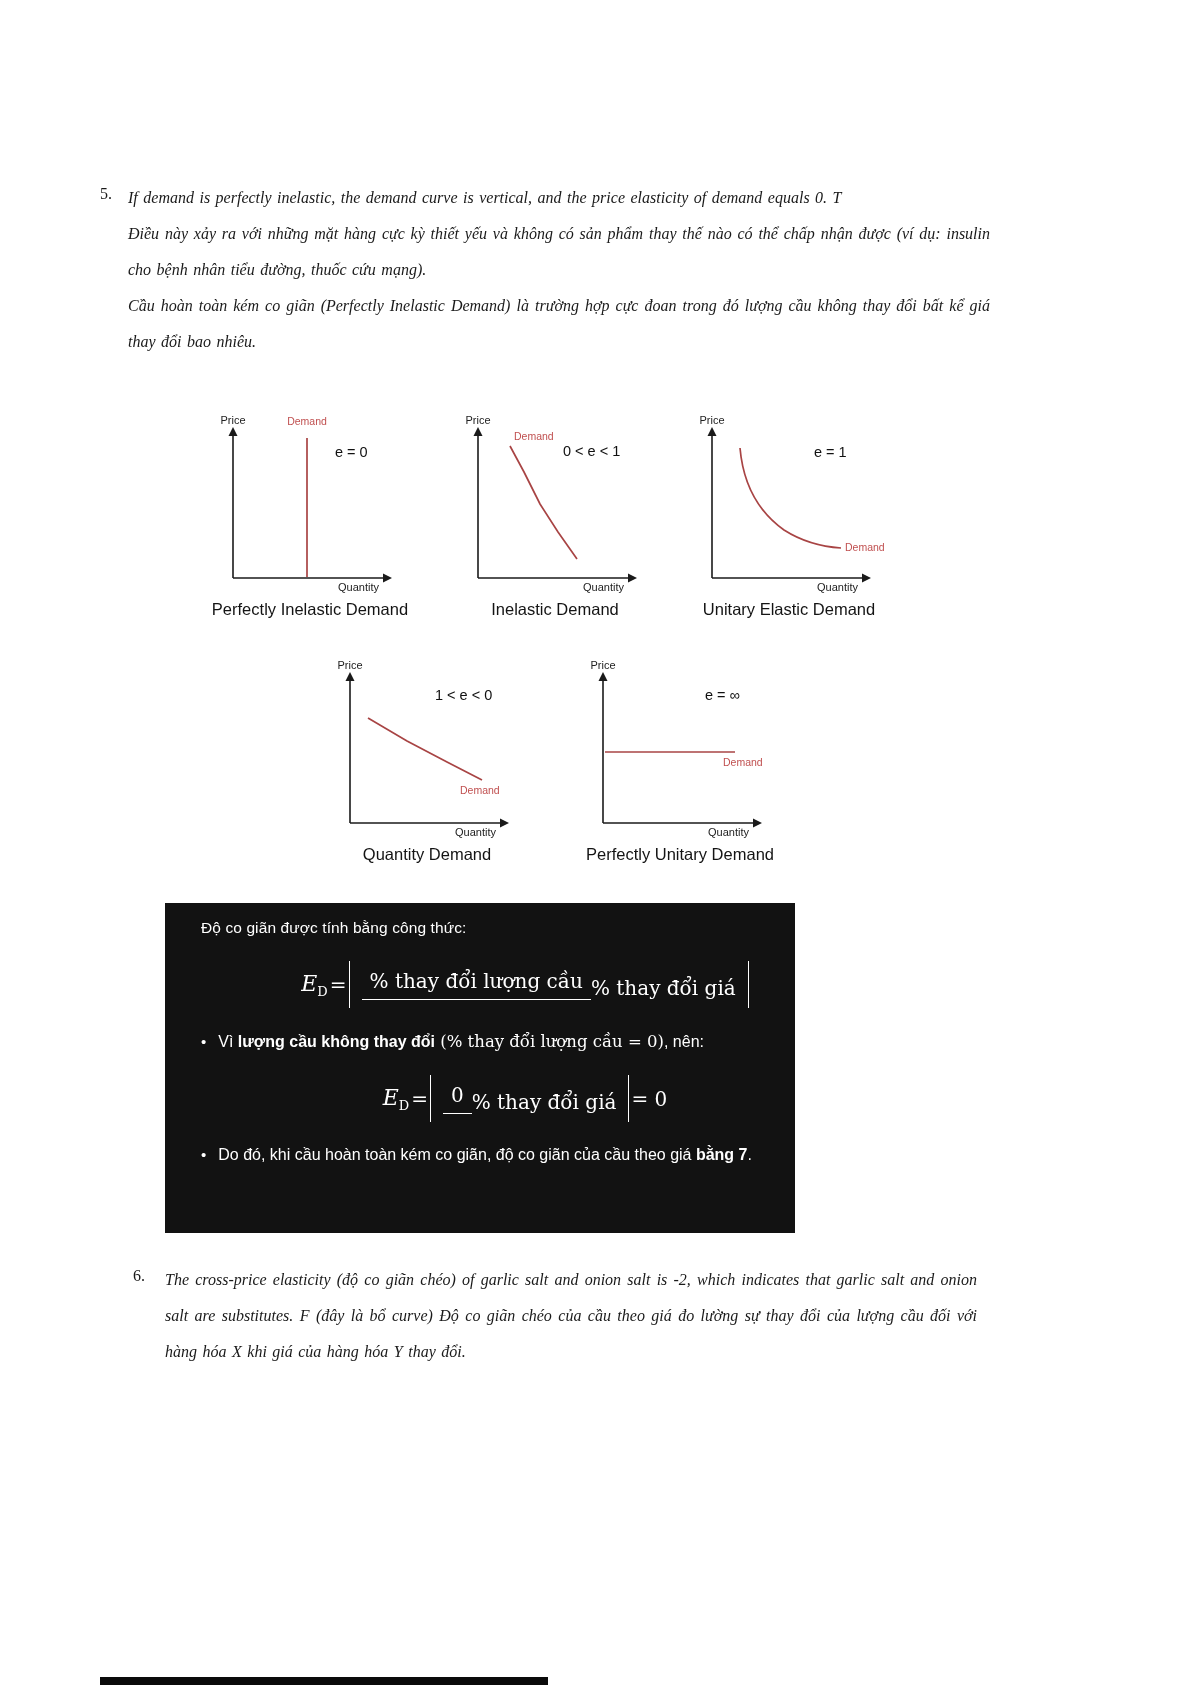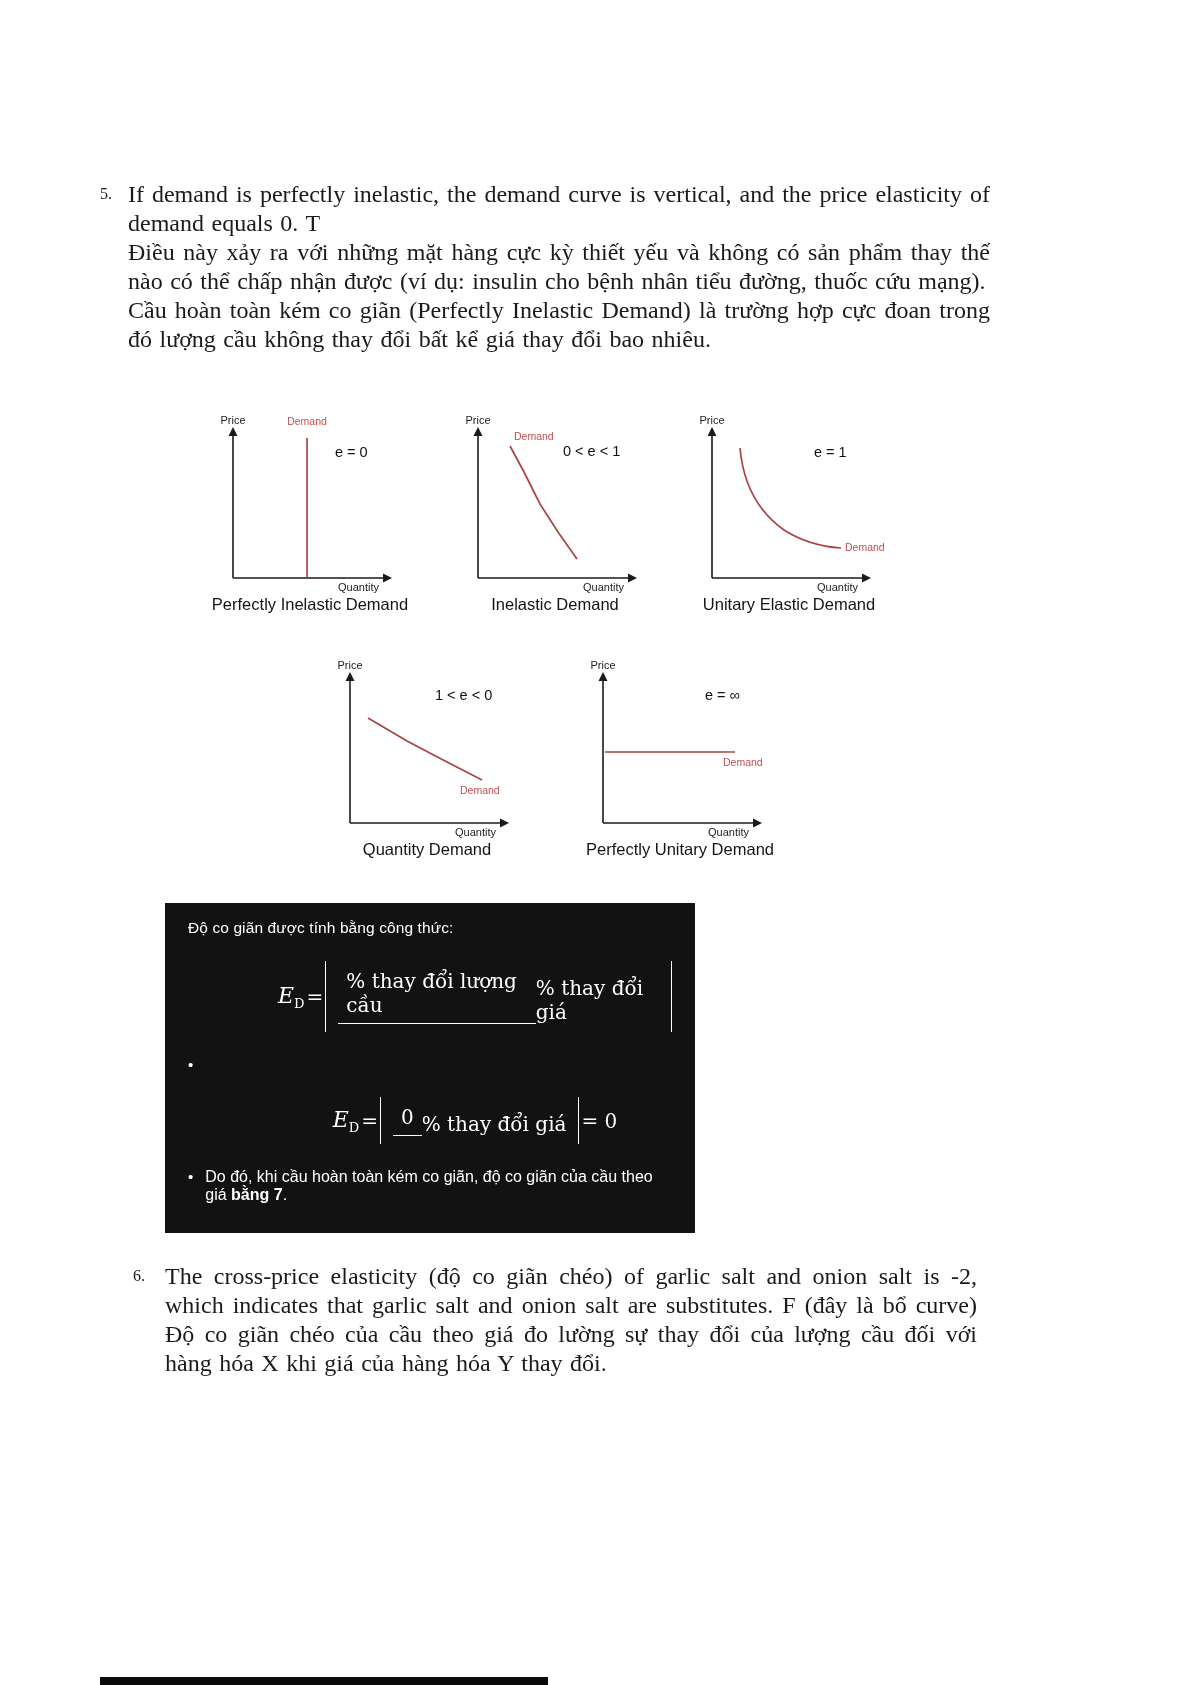--- a/index.html
+++ b/index.html
@@ -7,41 +7,41 @@
     position:relative; width:1191px; height:1685px; background:#ffffff;
     font-family:"Liberation Serif","DejaVu Serif",serif; color:#1a1a1a; overflow:hidden;
   }
   
   .list-item { position:absolute; display:flex; }
   #item5 { top:180px; left:100px; width:900px; }
   #item6 { top:1262px; left:133px; width:855px; }
   .item-number { flex:none; font-size:16px; padding-top:5px; }
   #item5 .item-number { width:28px; }
   #item6 .item-number { width:32px; }
-  .item-text { text-align:justify; font-size:24px; line-height:29px; word-spacing:1.5px; }
+  .item-text { text-align:justify; font-size:16px; line-height:36px; word-spacing:1.5px;font-style:italic; }
   #item5 .item-text { width:862px; }
   #item6 .item-text { width:812px; }
   .item-text p { margin:0; }
   
   .chart { position:absolute; width:210px; margin:0; }
   .chart svg { display:block; overflow:visible; }
   .axis { stroke:#1a1a1a; stroke-width:1.6; }
   .axis-arrow { fill:#1a1a1a; }
   .axis-label { font-family:"Liberation Sans","DejaVu Sans",sans-serif; font-size:11px; fill:#222222; }
   .demand-label { font-family:"Liberation Sans","DejaVu Sans",sans-serif; font-size:10.5px; fill:#c05050; }
   .e-label { font-family:"Liberation Sans","DejaVu Sans",sans-serif; font-size:14.5px; fill:#111111; }
   .curve { stroke:#a84444; stroke-width:1.7; fill:none; }
   .chart-caption {
     text-align:center; font-family:"Liberation Sans","DejaVu Sans",sans-serif;
-    font-size:16.5px; font-weight:500; color:#141414; 
+    font-size:16.5px; font-weight:500; color:#141414; margin-top:5px;
   }
   
   #panel {
-    position:absolute; top:903px; left:165px; width:530px; height:330px;
-    background:#121212; color:#ffffff; box-sizing:border-box; padding:16px 23px;
+    position:absolute; top:903px; left:165px; width:630px; height:330px;
+    background:#121212; color:#ffffff; box-sizing:border-box; padding:16px 36px;
     font-family:"Liberation Sans","DejaVu Sans",sans-serif;
   }
   .panel-intro { font-size:15.5px; font-weight:500; letter-spacing:0.1px; }
   .formula {
     display:flex; align-items:center; justify-content:center; gap:2px;
     font-family:"DejaVu Serif","Liberation Serif",serif; font-size:20px;
     margin:24px 0 24px 90px;
   }
   .math-var i { font-style:italic; font-size:22px; }
   .math-var sub { font-size:13px; }
@@ -157,20 +157,21 @@
       <span class="abs">
         <span class="frac">
           <span class="fr-num">% thay đổi lượng cầu</span>
           <span class="fr-den">% thay đổi giá</span>
         </span>
       </span>
     </div>
 
     <div class="panel-bullet">
       <span class="bullet-dot">•</span>
+      <span class="bullet-text"><span>Vì </span><span class="bold">lượng cầu không thay đổi</span><span class="math-inline"> (% thay đổi lượng cầu = 0)</span><span>, nên:</span></span>
     </div>
 
     <div class="formula">
       <span class="math-var"><i>E</i><sub>D</sub></span>
       <span>=</span>
       <span class="abs">
         <span class="frac">
           <span class="fr-num">0</span>
           <span class="fr-den">% thay đổi giá</span>
         </span>

